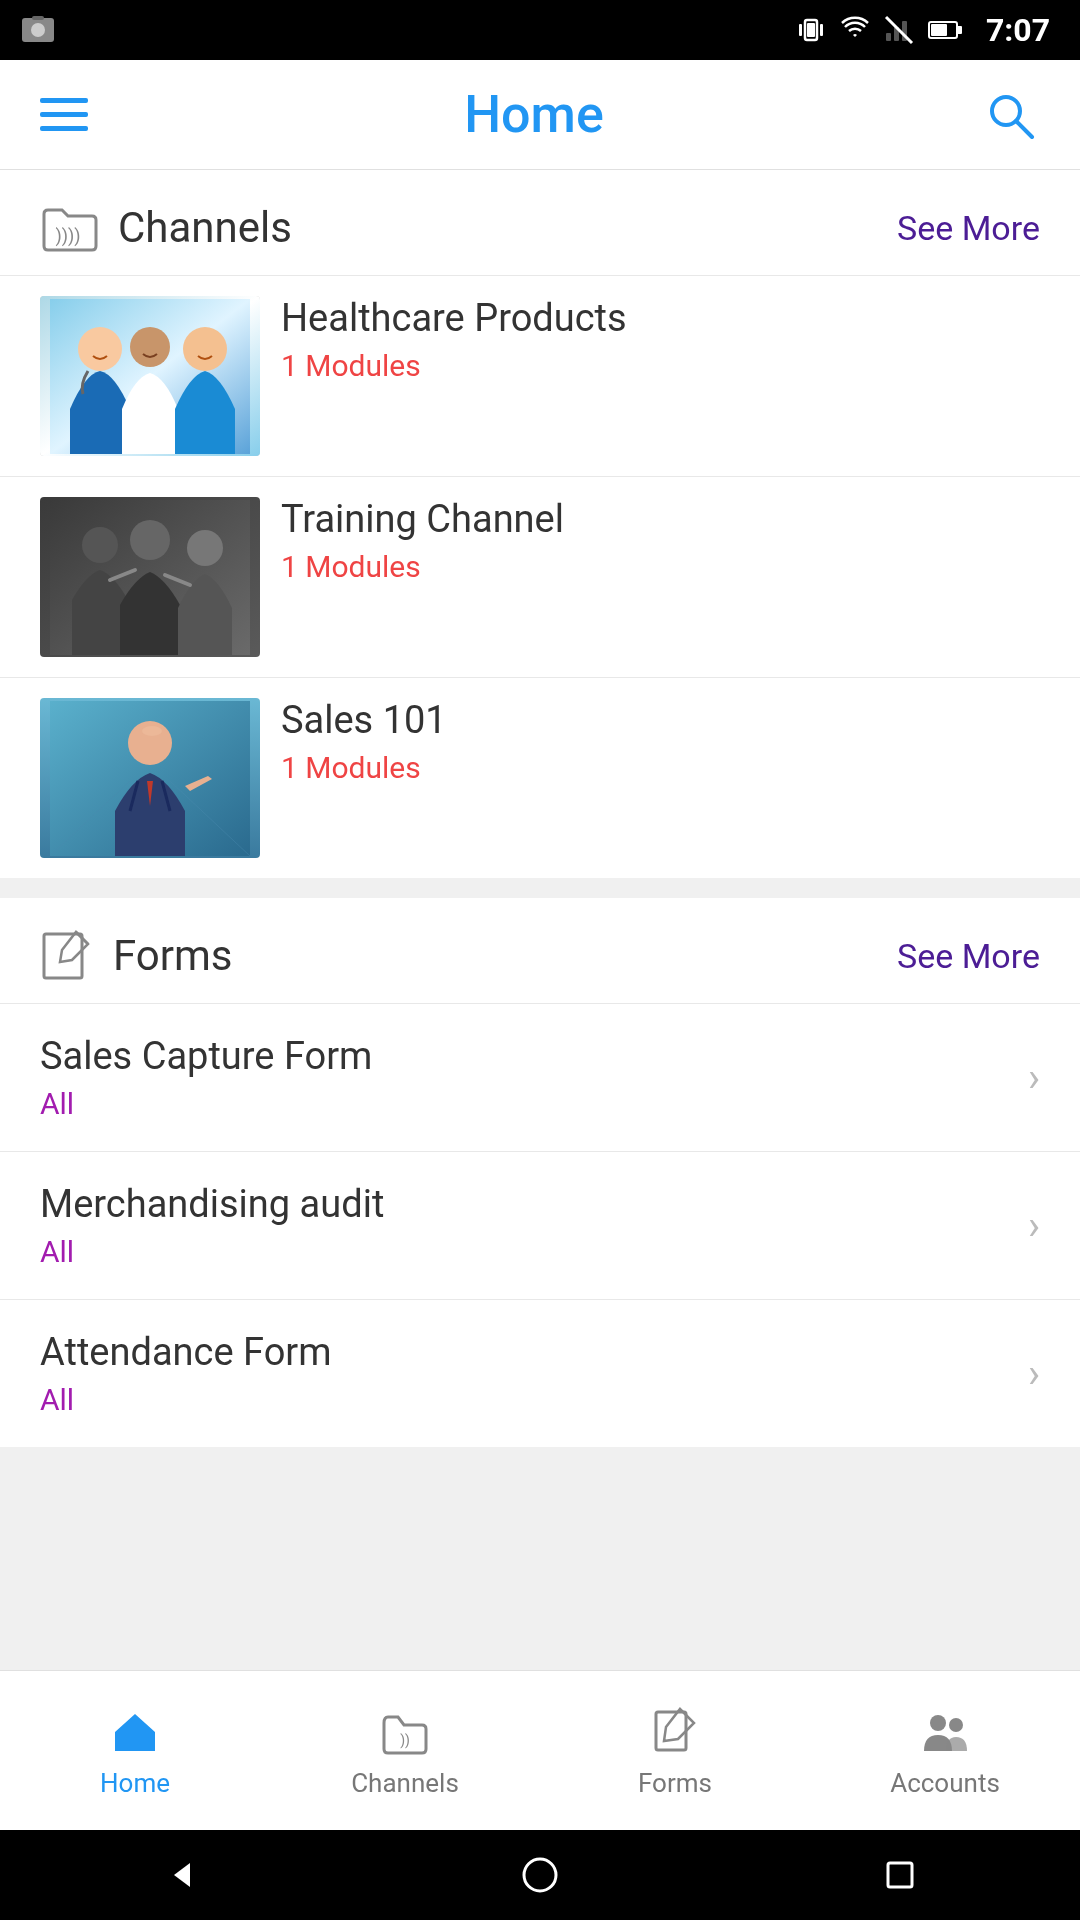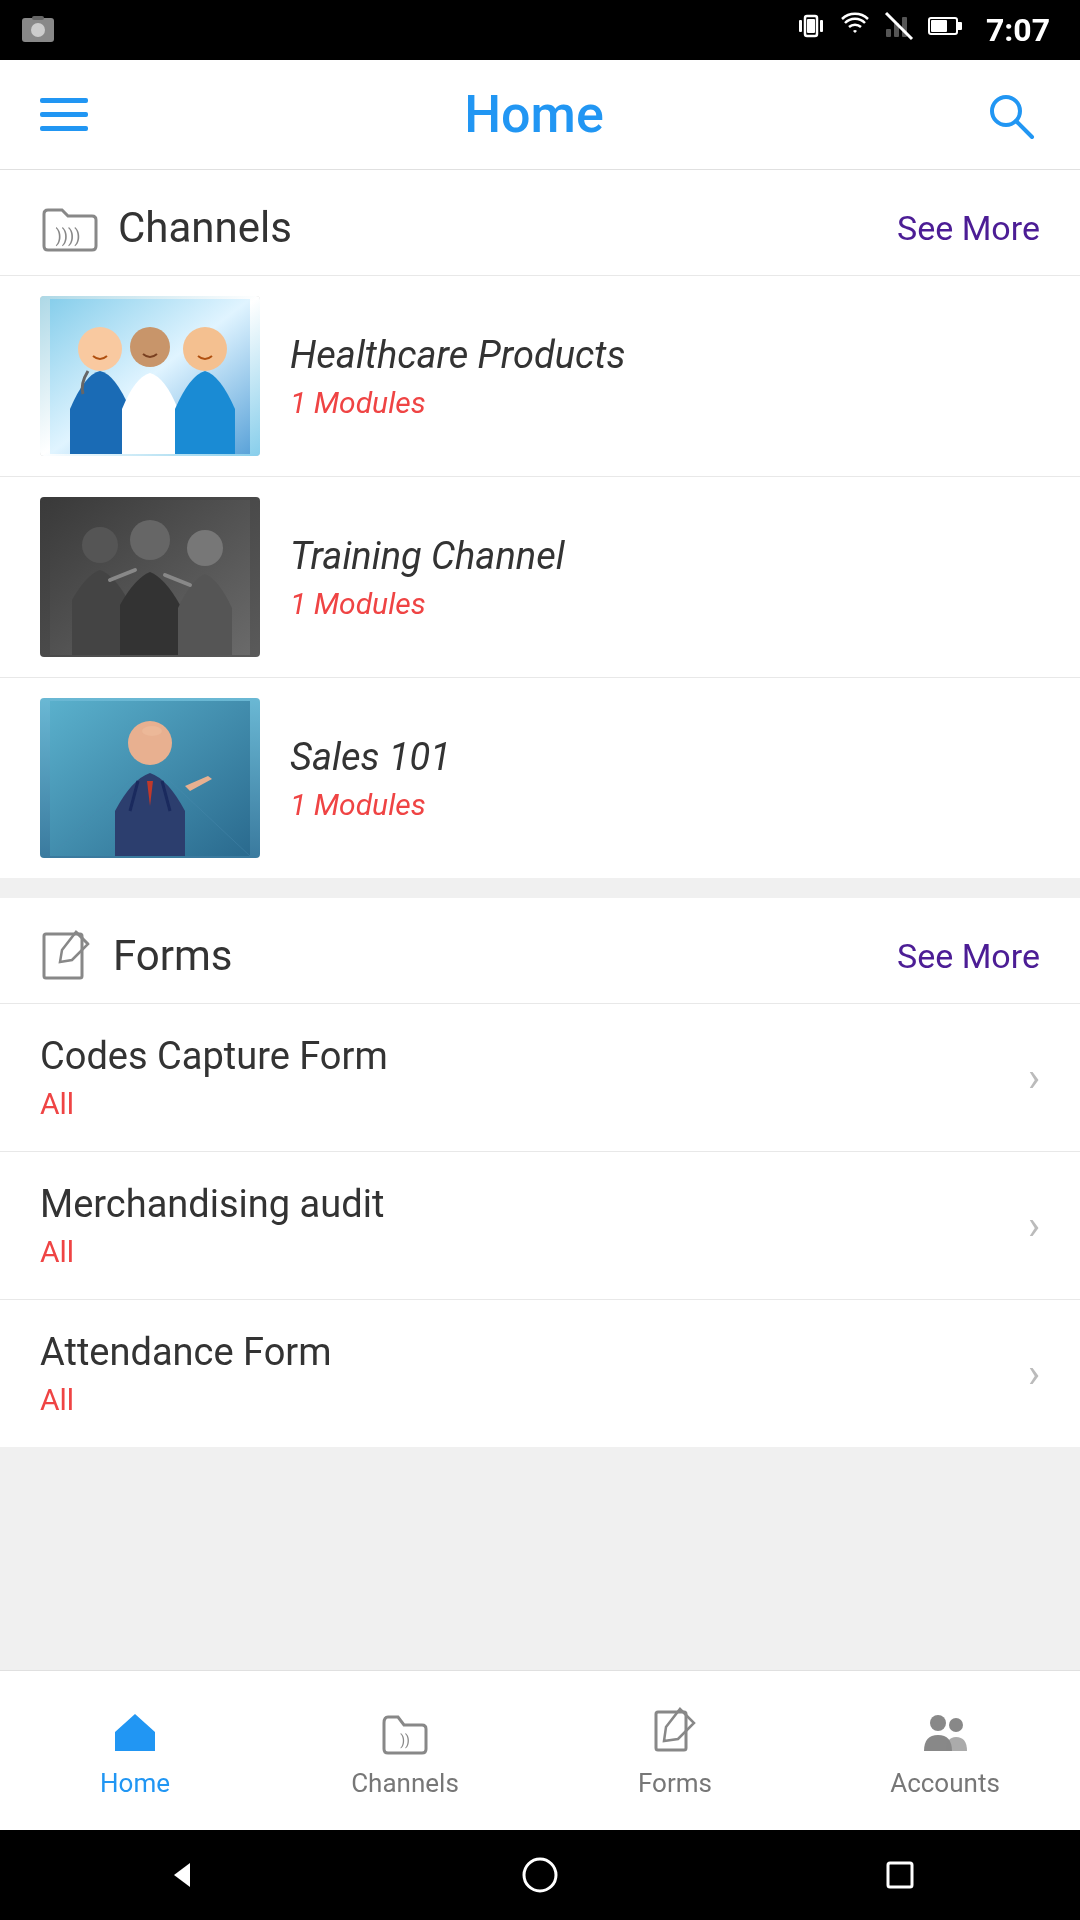--- a/index.html
+++ b/index.html
@@ -34,20 +34,21 @@
       align-items: center;
     }
     .status-time {
       color: #fff;
       font-size: 32px;
       font-weight: bold;
       margin-left: 8px;
     }
     .status-icons-right {
       display: flex;
+      align-items: center;
       gap: 14px;
     }
 
     
     .app-bar {
       width: 100%;
       height: 110px;
       background: #fff;
       display: flex;
       align-items: center;
@@ -123,26 +124,25 @@
     }
     .see-more {
       font-size: 34px;
       color: #4c1d95;
       cursor: pointer;
     }
 
     
     .channel-item {
       display: flex;
-      align-items: center;
+      align-items: flex-start;
       padding: 20px 40px;
       border-top: 1px solid #e8e8e8;
-      gap: 30px;
-      cursor: pointer;
-      font-style: italic;
+      gap: 21px;
+      cursor: pointer;
     }
     .channel-thumb {
       width: 220px;
       height: 160px;
       background: #ccc;
       flex-shrink: 0;
       overflow: hidden;
       border-radius: 4px;
     }
     .channel-info { flex: 1; }
@@ -168,21 +168,21 @@
     }
     .form-item-info {}
     .form-item-name {
       font-size: 38px;
       color: #333;
       font-weight: 400;
       margin-bottom: 8px;
     }
     .form-item-sub {
       font-size: 30px;
-      color: #ef4444;
+      color: #a21caf;
     }
     .chevron-right {
       color: #bbb;
       font-size: 40px;
     }
 
     
     .bottom-nav {
       position: absolute;
       bottom: 90px;
@@ -454,21 +454,21 @@
           <path d="M36 4 L48 16 L32 32 L20 34 L22 22 Z" fill="none" stroke="#888" stroke-width="2.5"></path>
           <line x1="36" y1="4" x2="48" y2="16" stroke="#888" stroke-width="2.5"></line>
         </svg>
         <span class="section-title">Forms</span>
       </div>
       <span class="see-more">See More</span>
     </div>
 
     <div class="form-item">
       <div class="form-item-info">
-        <div class="form-item-name">Codes Capture Form</div>
+        <div class="form-item-name">Sales Capture Form</div>
         <div class="form-item-sub">All</div>
       </div>
       <span class="chevron-right">›</span>
     </div>
 
     <div class="form-item">
       <div class="form-item-info">
         <div class="form-item-name">Merchandising audit</div>
         <div class="form-item-sub">All</div>
       </div>

